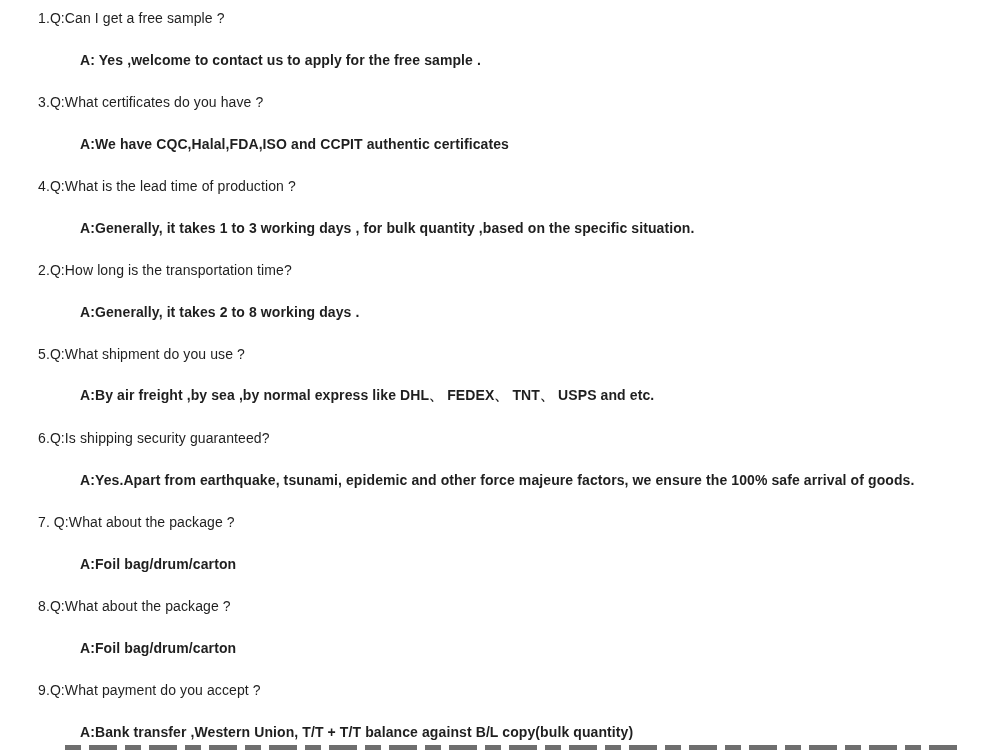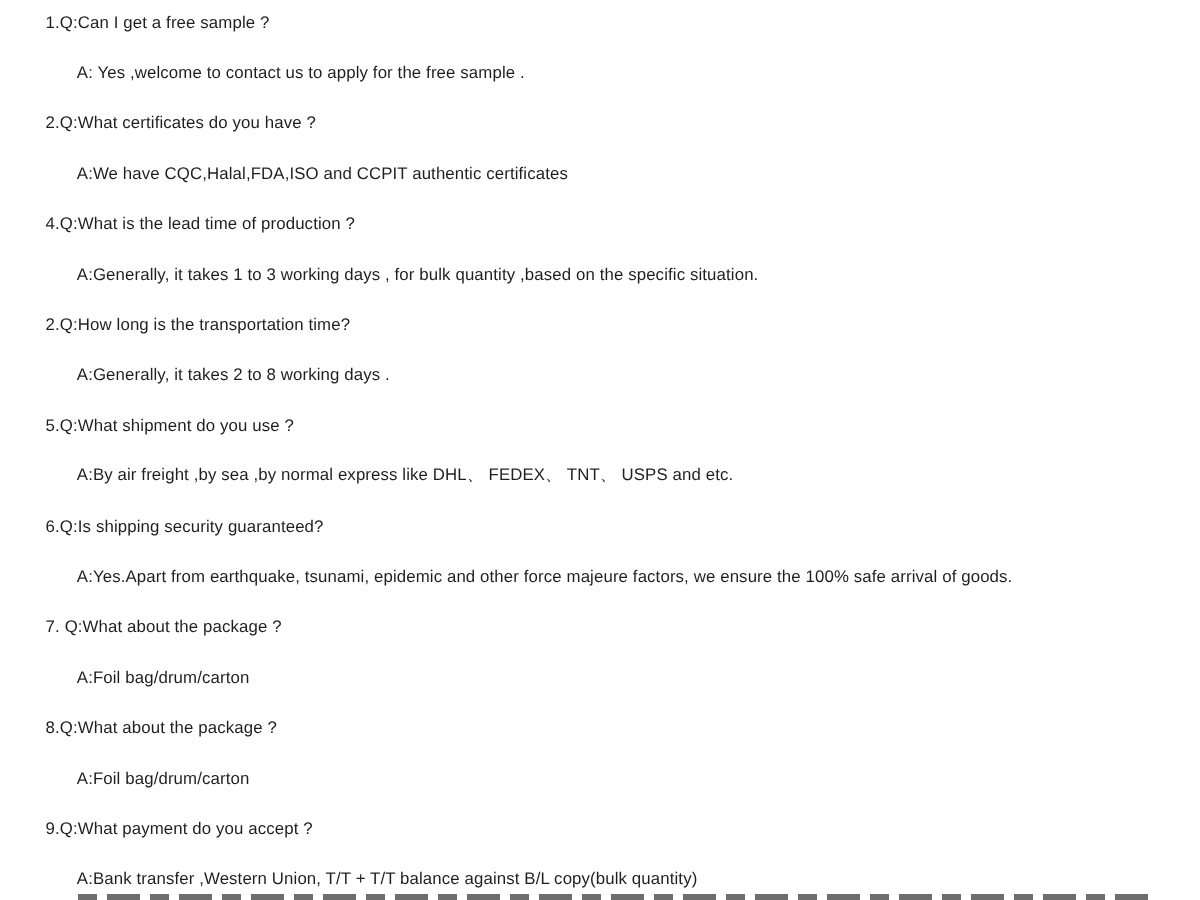--- a/index.html
+++ b/index.html
@@ -25,21 +25,21 @@
   .line {
     height: 42px;
     display: flex;
     align-items: center;
     white-space: pre;
     font-size: 14px;
     color: #1f1f1f;
     letter-spacing: 0.1px;
   }
   .q-line { padding-left: 38px; }
-  .a-line { padding-left: 64px; }
+  .a-line { padding-left: 80px; font-weight: bold; }
   
   .clipped-artifact {
     position: absolute;
     left: 65px;
     top: 745px;
     width: 895px;
     height: 5px;
     background: repeating-linear-gradient(
       90deg,
       #4a4a4a 0px, #4a4a4a 16px,
@@ -50,21 +50,21 @@
     opacity: 0.8;
   }
 </style>
 </head>
 <body>
 
 <div class="page">
   <div class="faq-list">
       <div class="line q-line">1.Q:Can I get a free sample ?</div>
       <div class="line a-line">A: Yes ,welcome to contact us to apply for the free sample .</div>
-      <div class="line q-line">2.Q:What certificates do you have ?</div>
+      <div class="line q-line">3.Q:What certificates do you have ?</div>
       <div class="line a-line">A:We have CQC,Halal,FDA,ISO and CCPIT authentic certificates</div>
       <div class="line q-line">4.Q:What is the lead time of production ?</div>
       <div class="line a-line">A:Generally, it takes 1 to 3 working days , for bulk quantity ,based on the specific situation.</div>
       <div class="line q-line">2.Q:How long is the transportation time?</div>
       <div class="line a-line">A:Generally, it takes 2 to 8 working days .</div>
       <div class="line q-line">5.Q:What shipment do you use ?</div>
       <div class="line a-line">A:By air freight ,by sea ,by normal express like DHL、 FEDEX、 TNT、 USPS and etc.</div>
       <div class="line q-line">6.Q:Is shipping security guaranteed?</div>
       <div class="line a-line">A:Yes.Apart from earthquake, tsunami, epidemic and other force majeure factors, we ensure the 100% safe arrival of goods.</div>
       <div class="line q-line">7. Q:What about the package ?</div>

